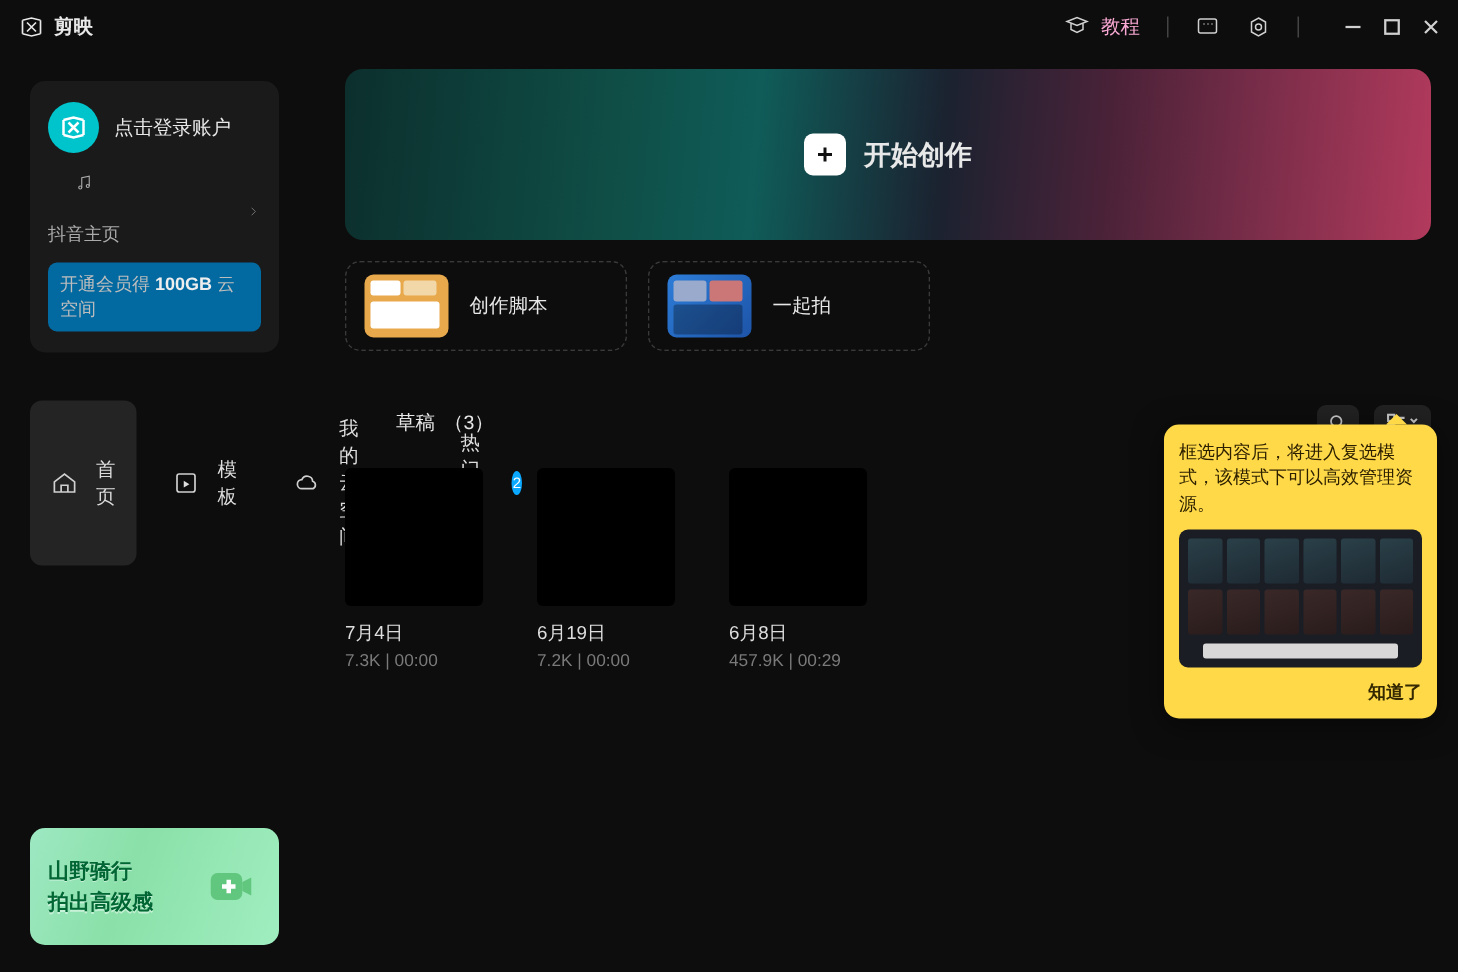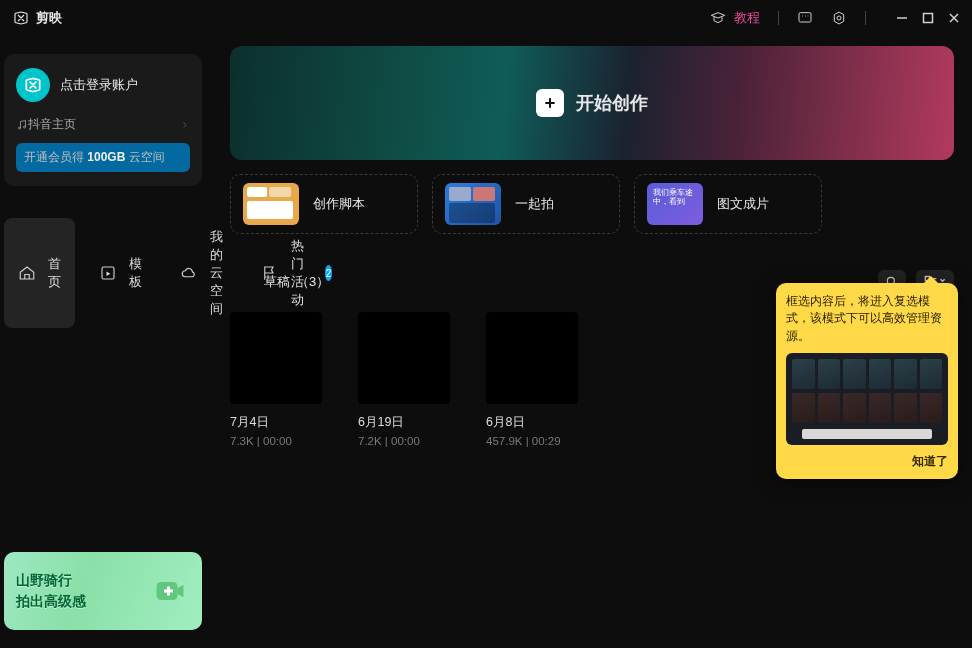--- a/index.html
+++ b/index.html
@@ -12,36 +12,36 @@
     position: relative;
     font-size: 13px;
   }
   
   .titlebar {
     display: flex; align-items: center; justify-content: space-between;
     height: 36px; padding: 0 12px 0 12px;
   }
   .titlebar-left { display: flex; align-items: center; gap: 6px; font-weight: bold;}
   .titlebar-right { display: flex; align-items: center; gap: 18px; }
-  .tb-item { display: flex; align-items: center; gap: 8px; color: #ec4899; }
+  .tb-item { display: flex; gap: 8px; color: #f9a8d4; }
   .win-btns { display: flex; align-items: center; gap: 14px; margin-left: 12px;}
   .divider { width:1px; height:14px; background:#444; }
   .icon { display:inline-flex; stroke:#d0d0d0; stroke-width:1.5; fill:none; }
 
   
   .app { display: flex; height: calc(648px - 36px); }
-  .sidebar { width: 206px; padding: 18px 4px; display:flex; flex-direction:column;}
+  .sidebar { width: 206px; padding: 18px 20px; display:flex; flex-direction:column;}
   .main { flex:1; padding: 10px 18px 16px 24px; position:relative;}
 
   
   .user-card { background:#1a1a1a; border-radius:10px; padding:14px 12px; }
   .user-row { display:flex; align-items:center; gap:10px; margin-bottom:14px;}
   .avatar { width:34px; height:34px; border-radius:50%; background:#00c4cc; display:flex; align-items:center; justify-content:center; }
   .dy-row { display:flex; align-items:center; justify-content:space-between; color:#aaa; font-size:12px; margin-bottom:10px;}
-  .dy-left { display:flex; align-items:center; gap:0;}
+  .dy-left { display:flex; align-items:center; gap:20px;flex-direction:column;}
   .promo-block { background:#0369a1; border-radius:6px; padding:6px 8px; font-size:12px; color:#bdbdbd;}
   .promo-block b { color:#eee; font-weight:600; }
 
   
   .nav { margin-top:32px; display:flex; flex-direction:row; gap:10px;}
   .nav-item { display:flex; align-items:center; gap:12px; padding:10px 14px; border-radius:8px; color:#ddd;}
   .nav-item.active { background:#242424;}
   .badge { background:#0aa8ff; width:16px; height:16px; border-radius:50%; font-size:10px; display:flex; align-items:center; justify-content:center; color:#fff;}
 
   
@@ -275,24 +275,20 @@
         <span>创作脚本</span>
       </div>
       <div class="feature">
         <div class="fthumb type2">
           <div class="mini"></div>
             <div class="mini"></div>
             <div class="mini wide"></div>
         </div>
         <span>一起拍</span>
       </div>
-      <div class="feature">
-        <div class="fthumb type3">我们乘车途中，看到</div>
-        <span>图文成片</span>
-      </div>
     </div>
 
     <div class="drafts-header">
       <div class="drafts-title">
         <span>草稿</span>
         <span>（3）</span>
       </div>
       <div class="drafts-tools">
         <div class="tool-btn">
           <svg width="14" height="14" viewBox="0 0 24 24" stroke="#ccc" fill="none" stroke-width="2">

